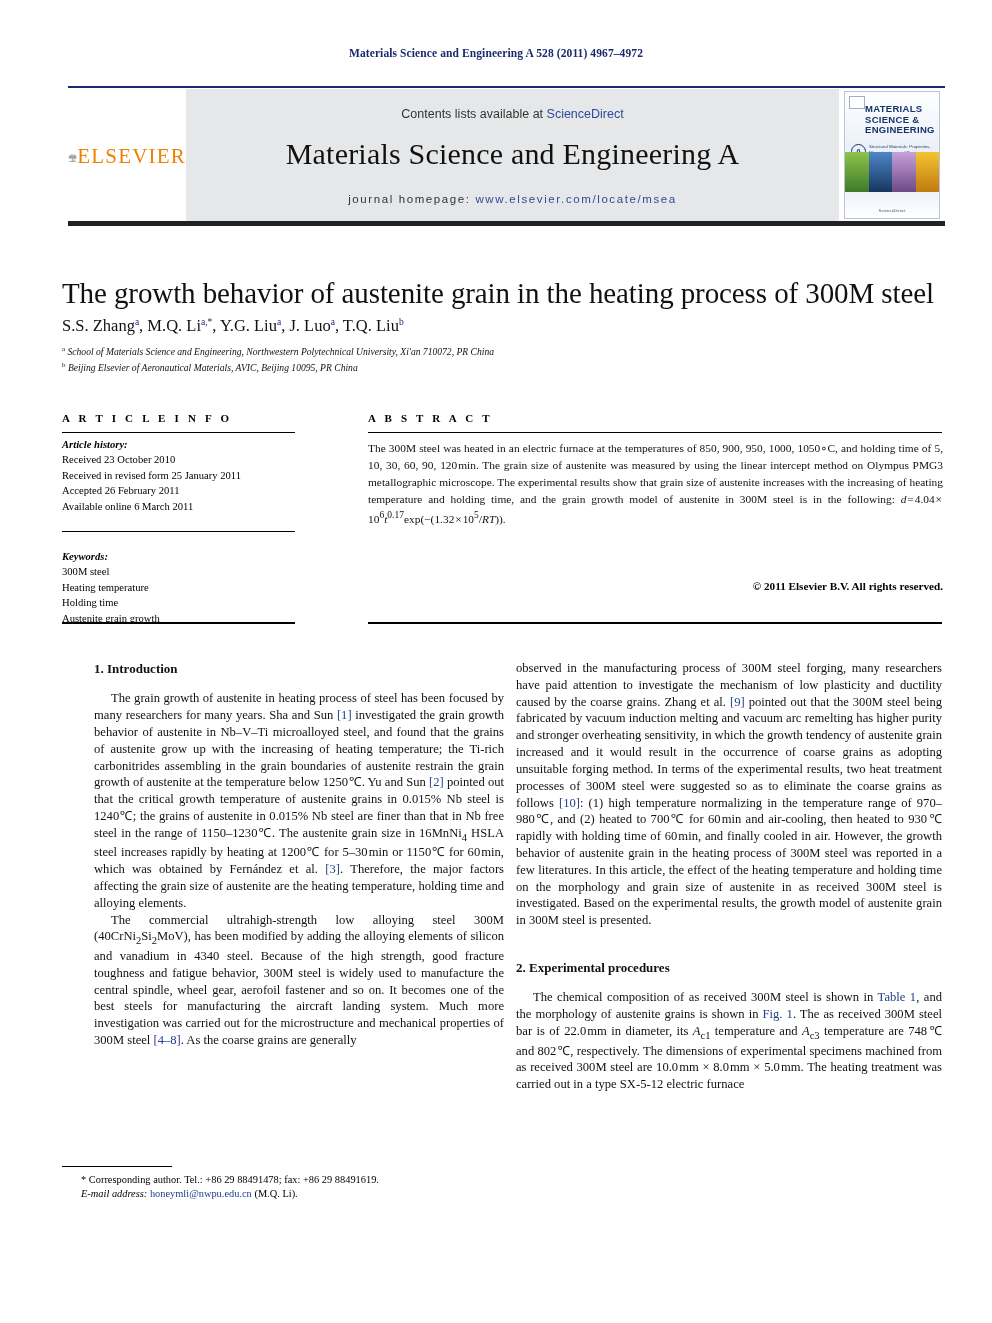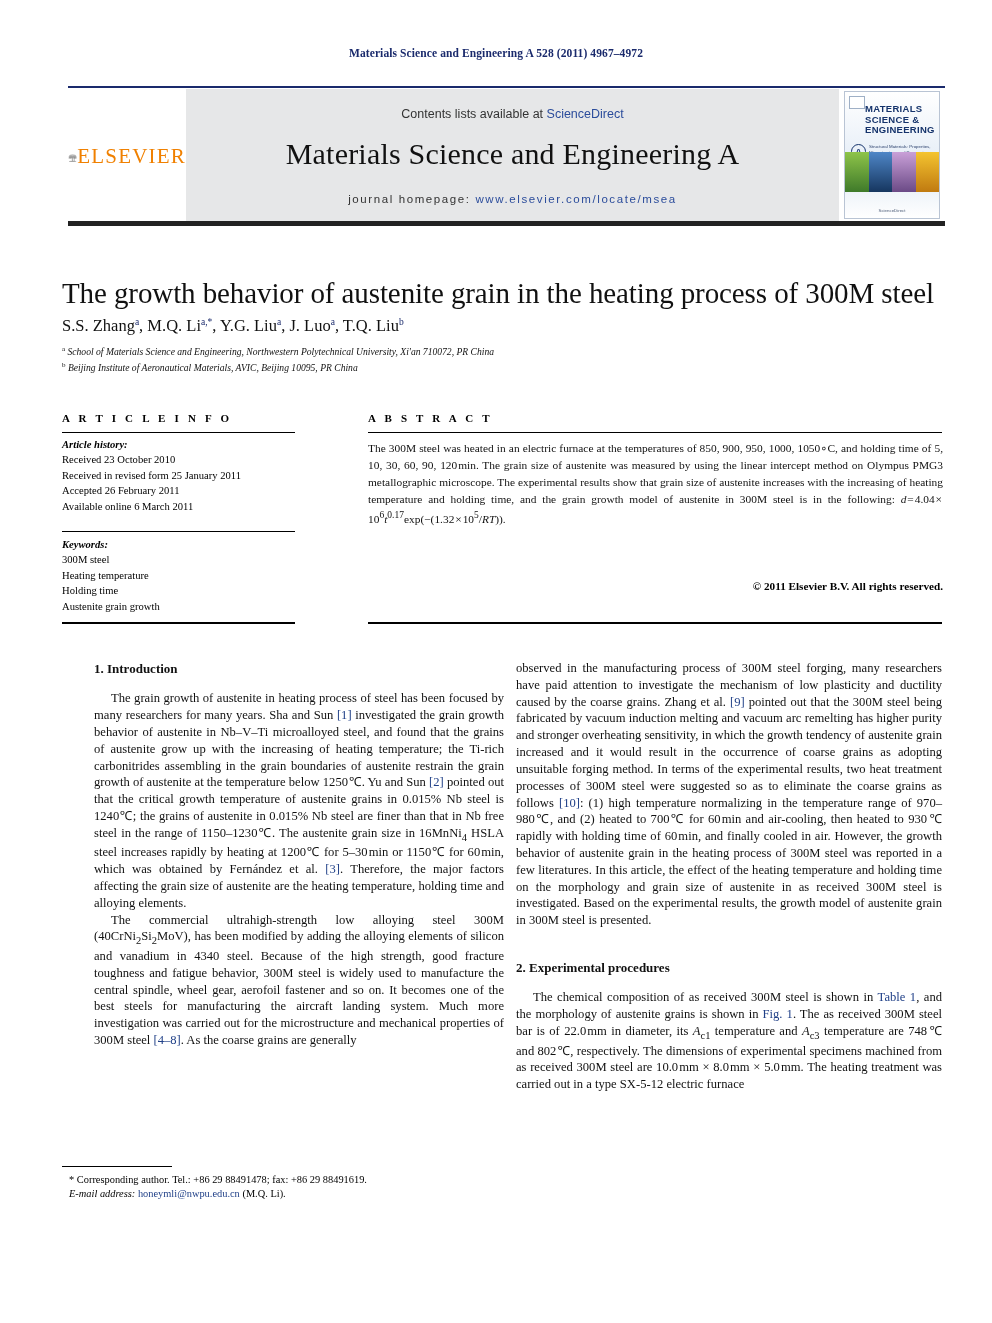--- a/index.html
+++ b/index.html
@@ -294,21 +294,21 @@
 
   .keywords {
     position: absolute;
     left: 62px;
     top: 537px;
     width: 240px;
     font-family: "Liberation Serif", serif;
     font-size: 10.6px;
     line-height: 1.46;
   }
-  .keywords .lbl { font-style: italic; font-weight: bold; }
+  .keywords .lbl { font-style: italic; font-weight: bold; margin-top: 12px; }
 
   .abstract {
     position: absolute;
     left: 368px;
     top: 440px;
     width: 575px;
     font-family: "Liberation Serif", serif;
     font-size: 11.4px;
     line-height: 1.5;
     text-align: justify;
@@ -377,21 +377,21 @@
   .foot-rule {
     position: absolute;
     left: 62px;
     top: 1166px;
     width: 110px;
     height: 1.3px;
     background: #000;
   }
   .footnote {
     position: absolute;
-    left: 62px;
+    left: 74px;
     top: 1173px;
     width: 420px;
     font-family: "Liberation Serif", serif;
     font-size: 10.4px;
     line-height: 1.38;
   }
   .footnote .ind { display: block; padding-left: 14px; text-indent: -7px;}
   .footnote .ital { font-style: italic; }
 
   .imprint {
@@ -472,21 +472,21 @@
 
     </div>
 
     <div class="masthead-rule-bottom"></div>
   </div>
 
   <div class="article-title">The growth behavior of austenite grain in the heating process of 300M steel</div>
   <div class="authors">S.S. Zhang<sup>a</sup>, M.Q. Li<sup>a,*</sup>, Y.G. Liu<sup>a</sup>, J. Luo<sup>a</sup>, T.Q. Liu<sup>b</sup></div>
   <div class="affiliations">
     <div><sup>a</sup> <span>School of Materials Science and Engineering, Northwestern Polytechnical University, Xi'an 710072, PR China</span></div>
-    <div><sup>b</sup> <span>Beijing Institute of Aeronautical Materials, AVIC, Beijing 10095, PR China</span></div>
+    <div><sup>b</sup> <span>Beijing Elsevier of Aeronautical Materials, AVIC, Beijing 10095, PR China</span></div>
   </div>
 
   <div class="info-head">A R T I C L E   I N F O</div>
   <div class="abs-head">A B S T R A C T</div>
 
   <div class="rule-info-top"></div>
   <div class="rule-abs-top"></div>
   <div class="rule-info-mid"></div>
   <div class="rule-info-bottom"></div>
   <div class="rule-abs-bottom"></div>

